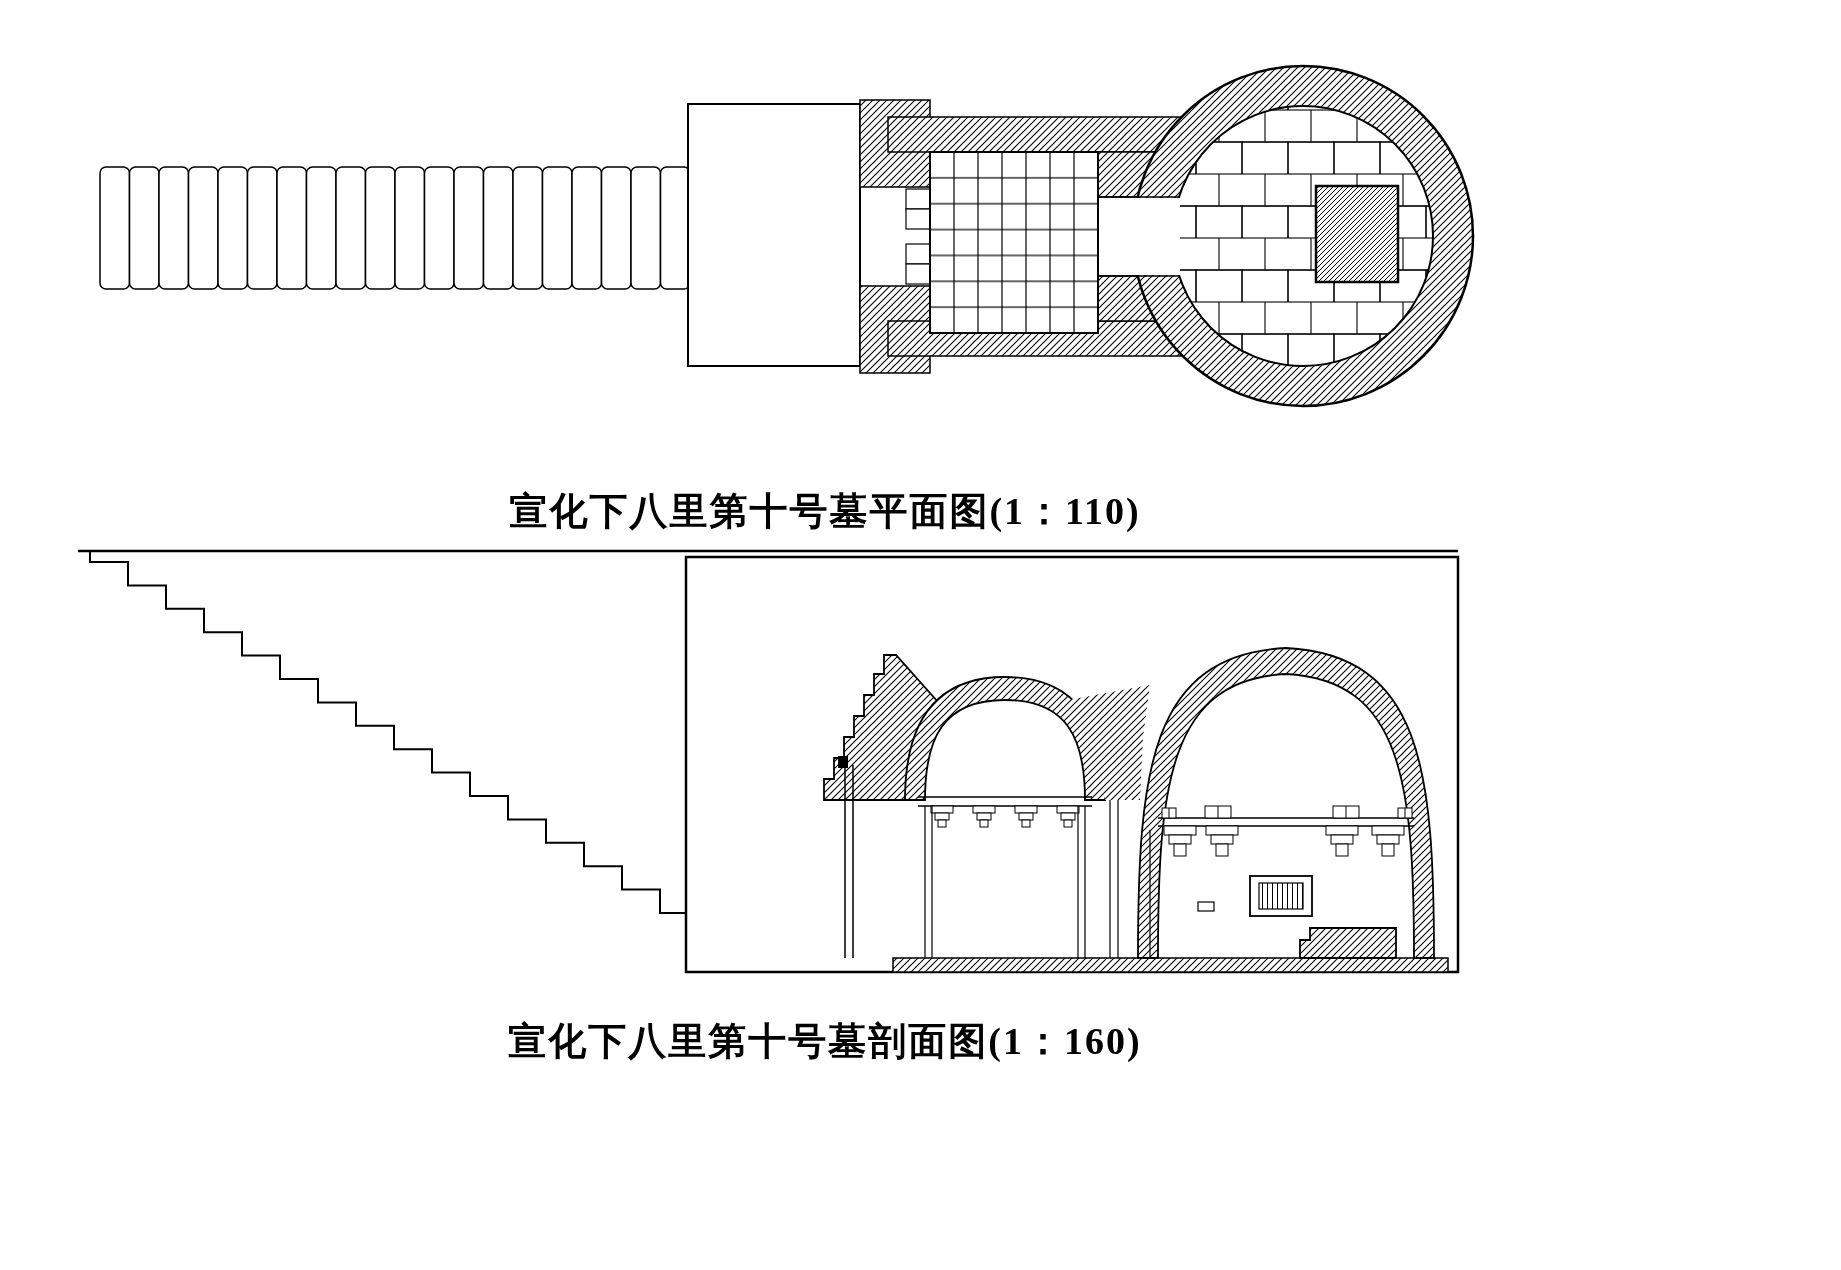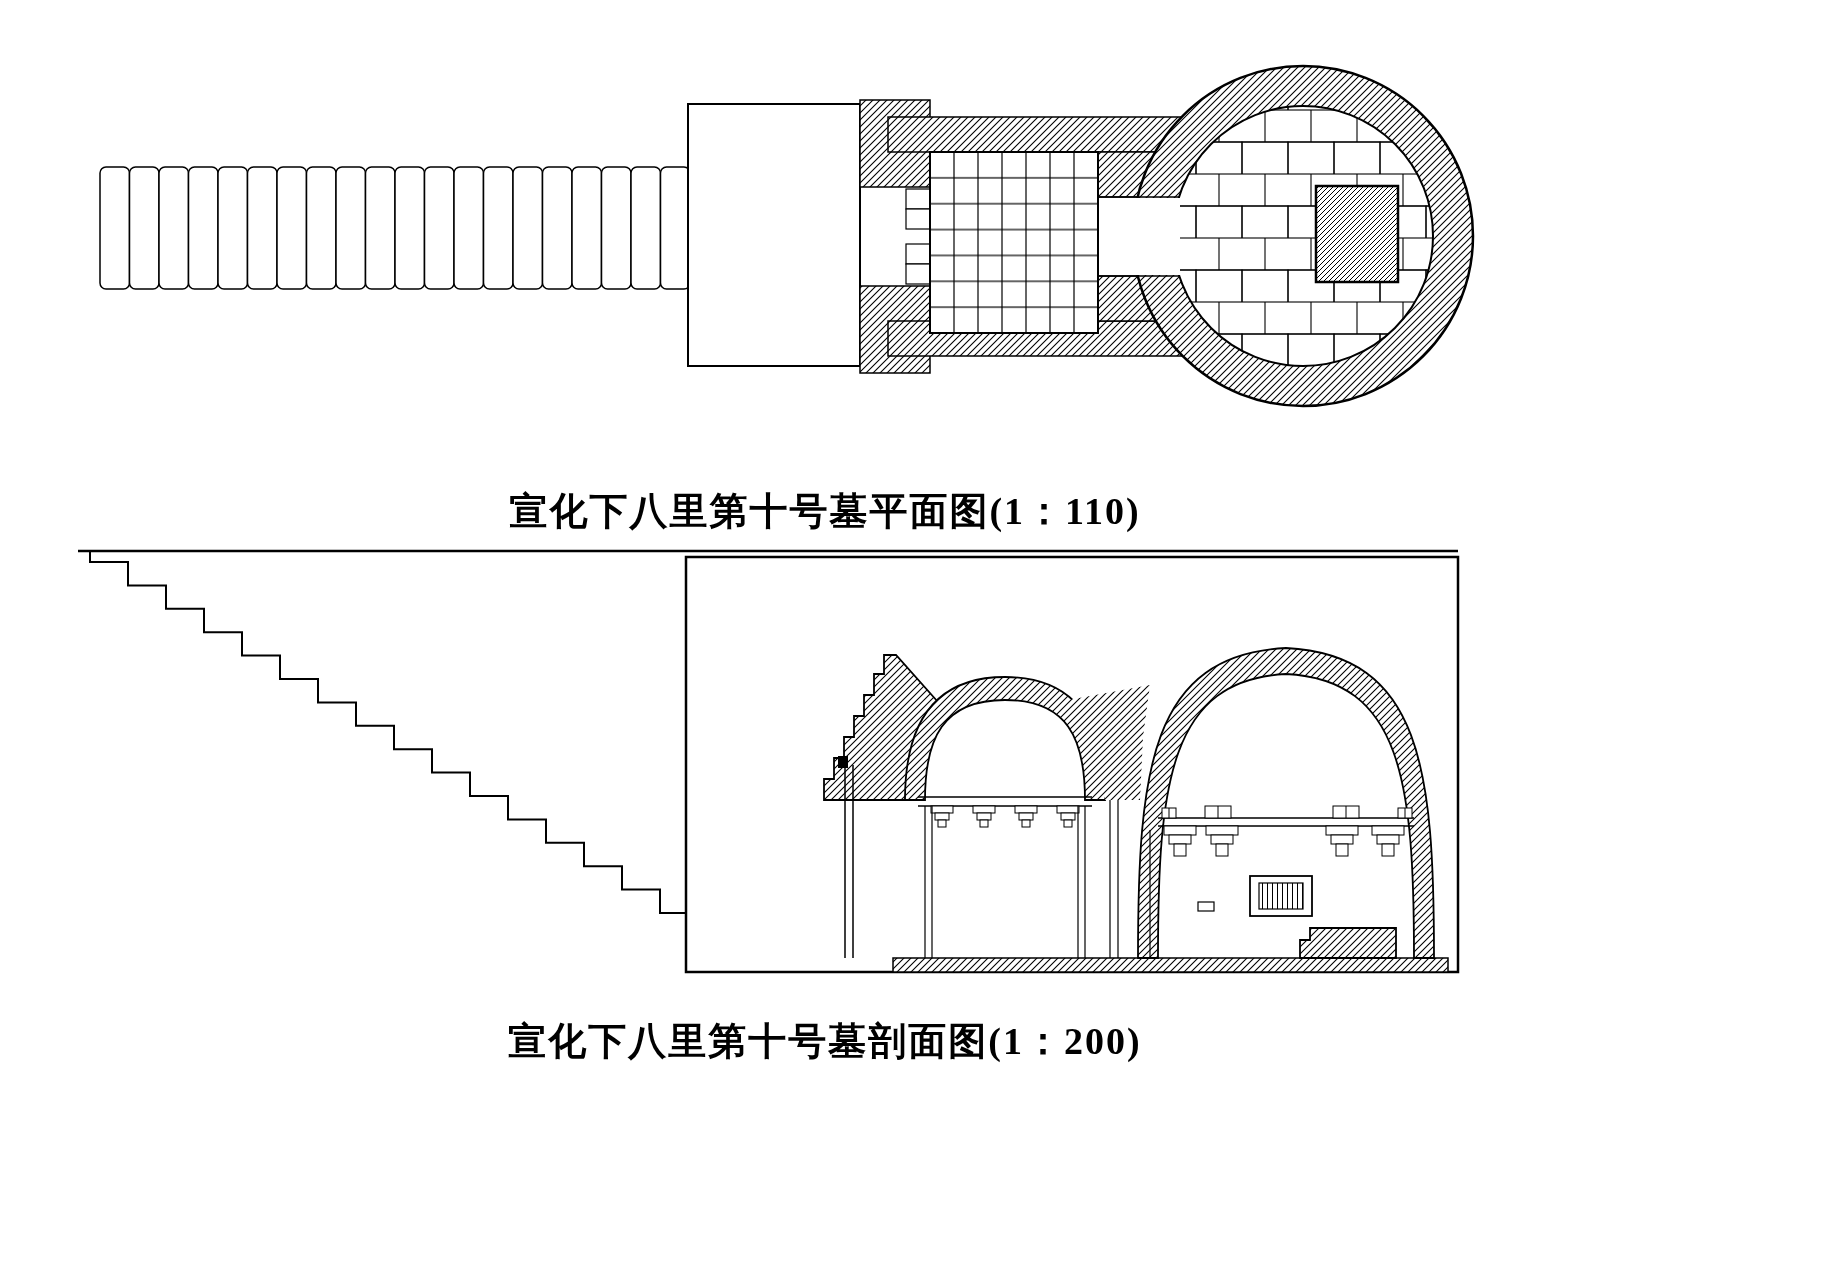--- a/index.html
+++ b/index.html
@@ -167,15 +167,15 @@
           </g>
       <rect x="1250" y="876" width="62" height="40" class="w" stroke-width="1.8"></rect>
       <rect x="1259" y="883" width="44" height="26" fill="url(#vlines)" stroke="#000" stroke-width="1.2"></rect>
       <rect x="1198" y="902" width="16" height="9" class="w" stroke-width="1.2"></rect>
       <path d="M1300,958 V940 H1310 V928 H1396 V958 Z" class="h" stroke-width="1.8"></path>
     </g>
   </g>
 </svg>
 
 <div class="caption" id="cap1">宣化下八里第十号墓平面图(1：110)</div>
-<div class="caption" id="cap2">宣化下八里第十号墓剖面图(1：200)</div>
+<div class="caption" id="cap2">宣化下八里第十号墓剖面图(1：160)</div>
 
 </div>
 
 </body></html>

